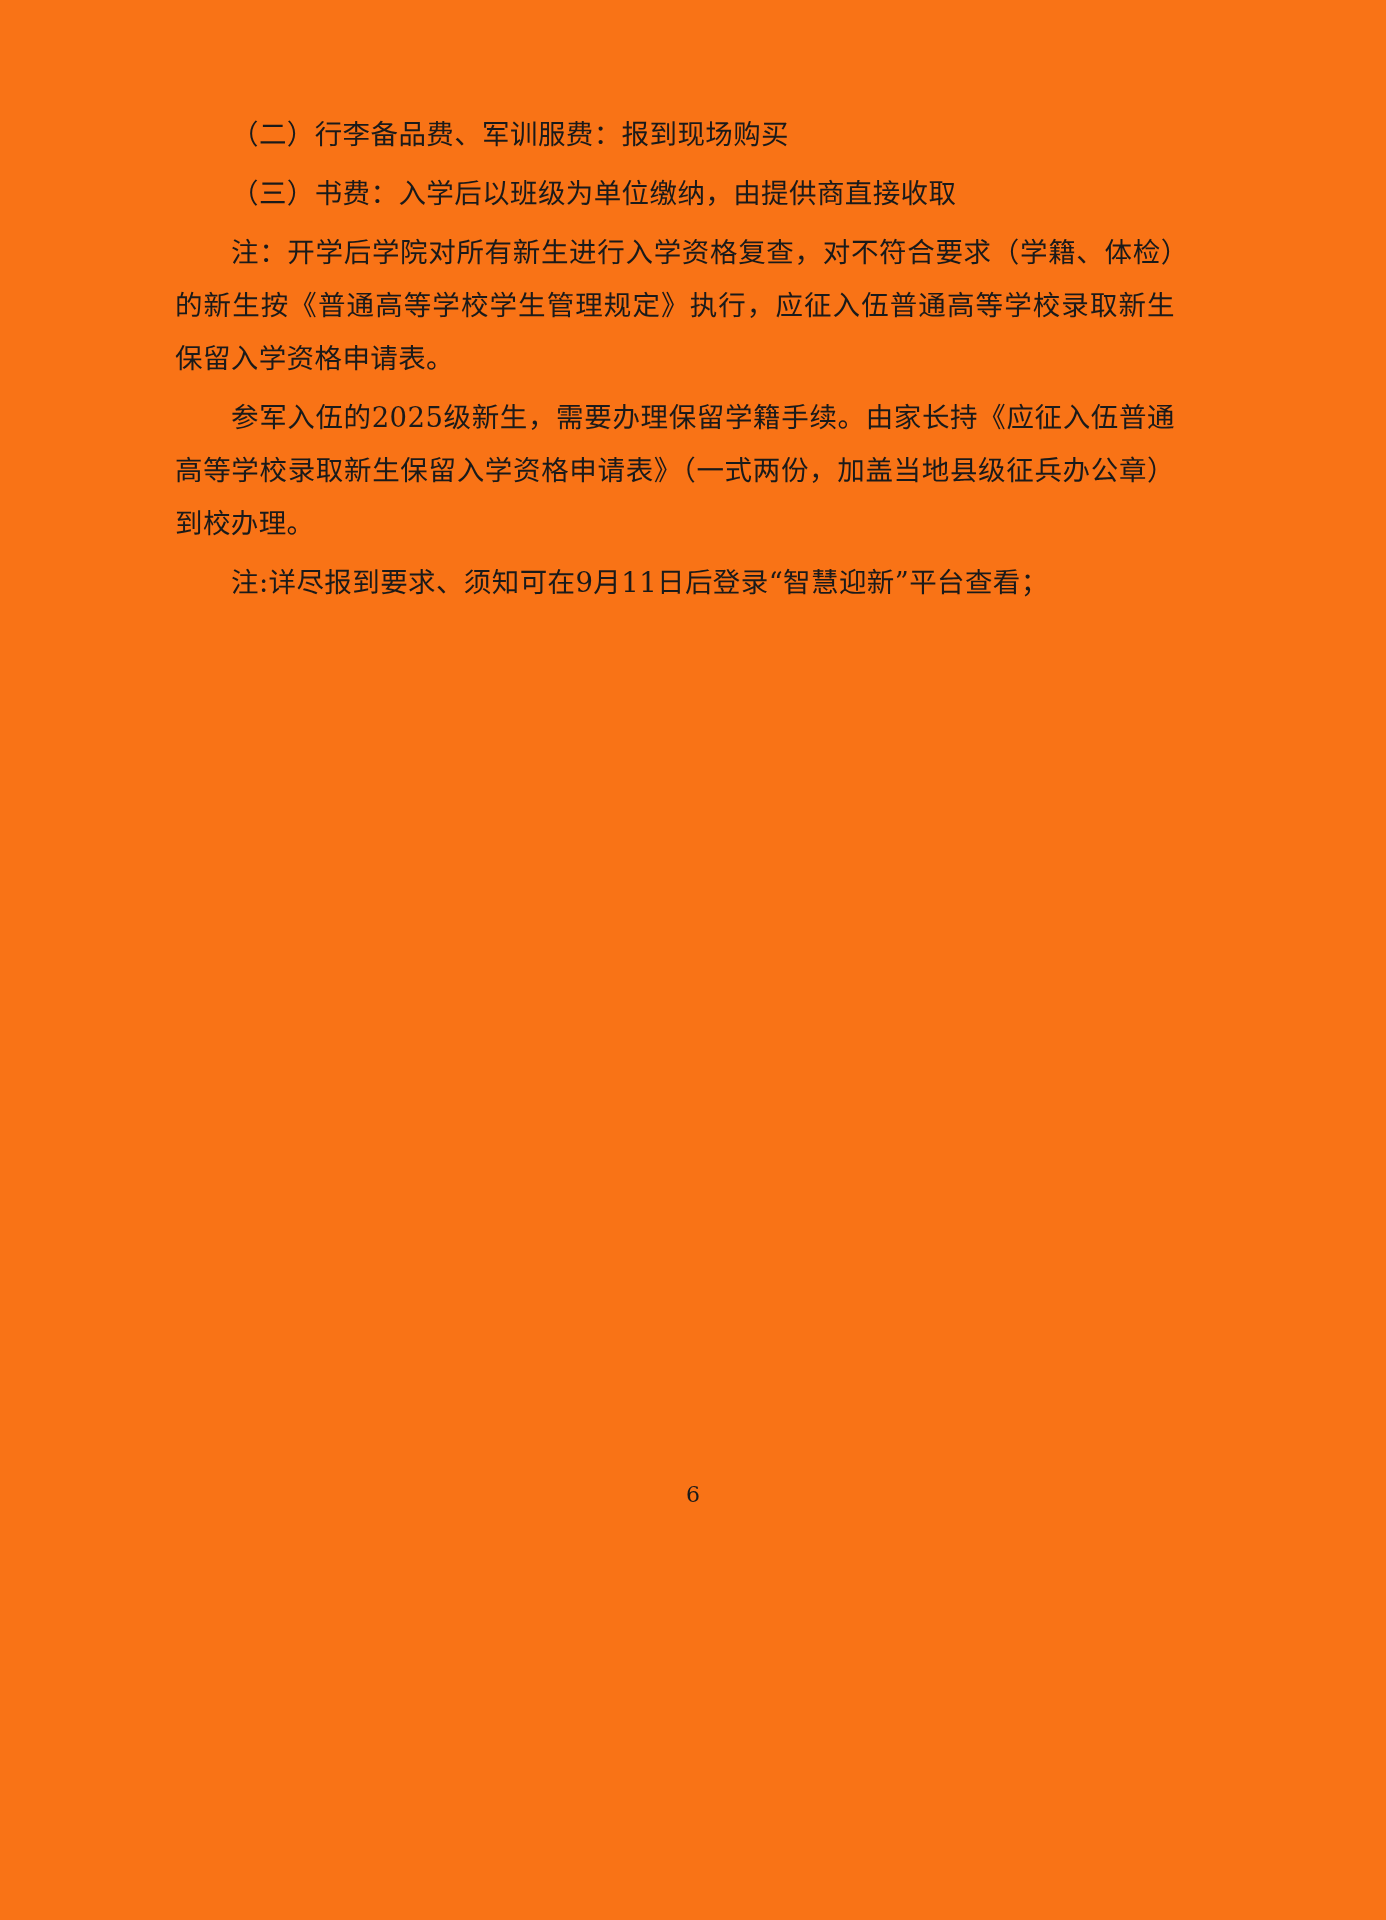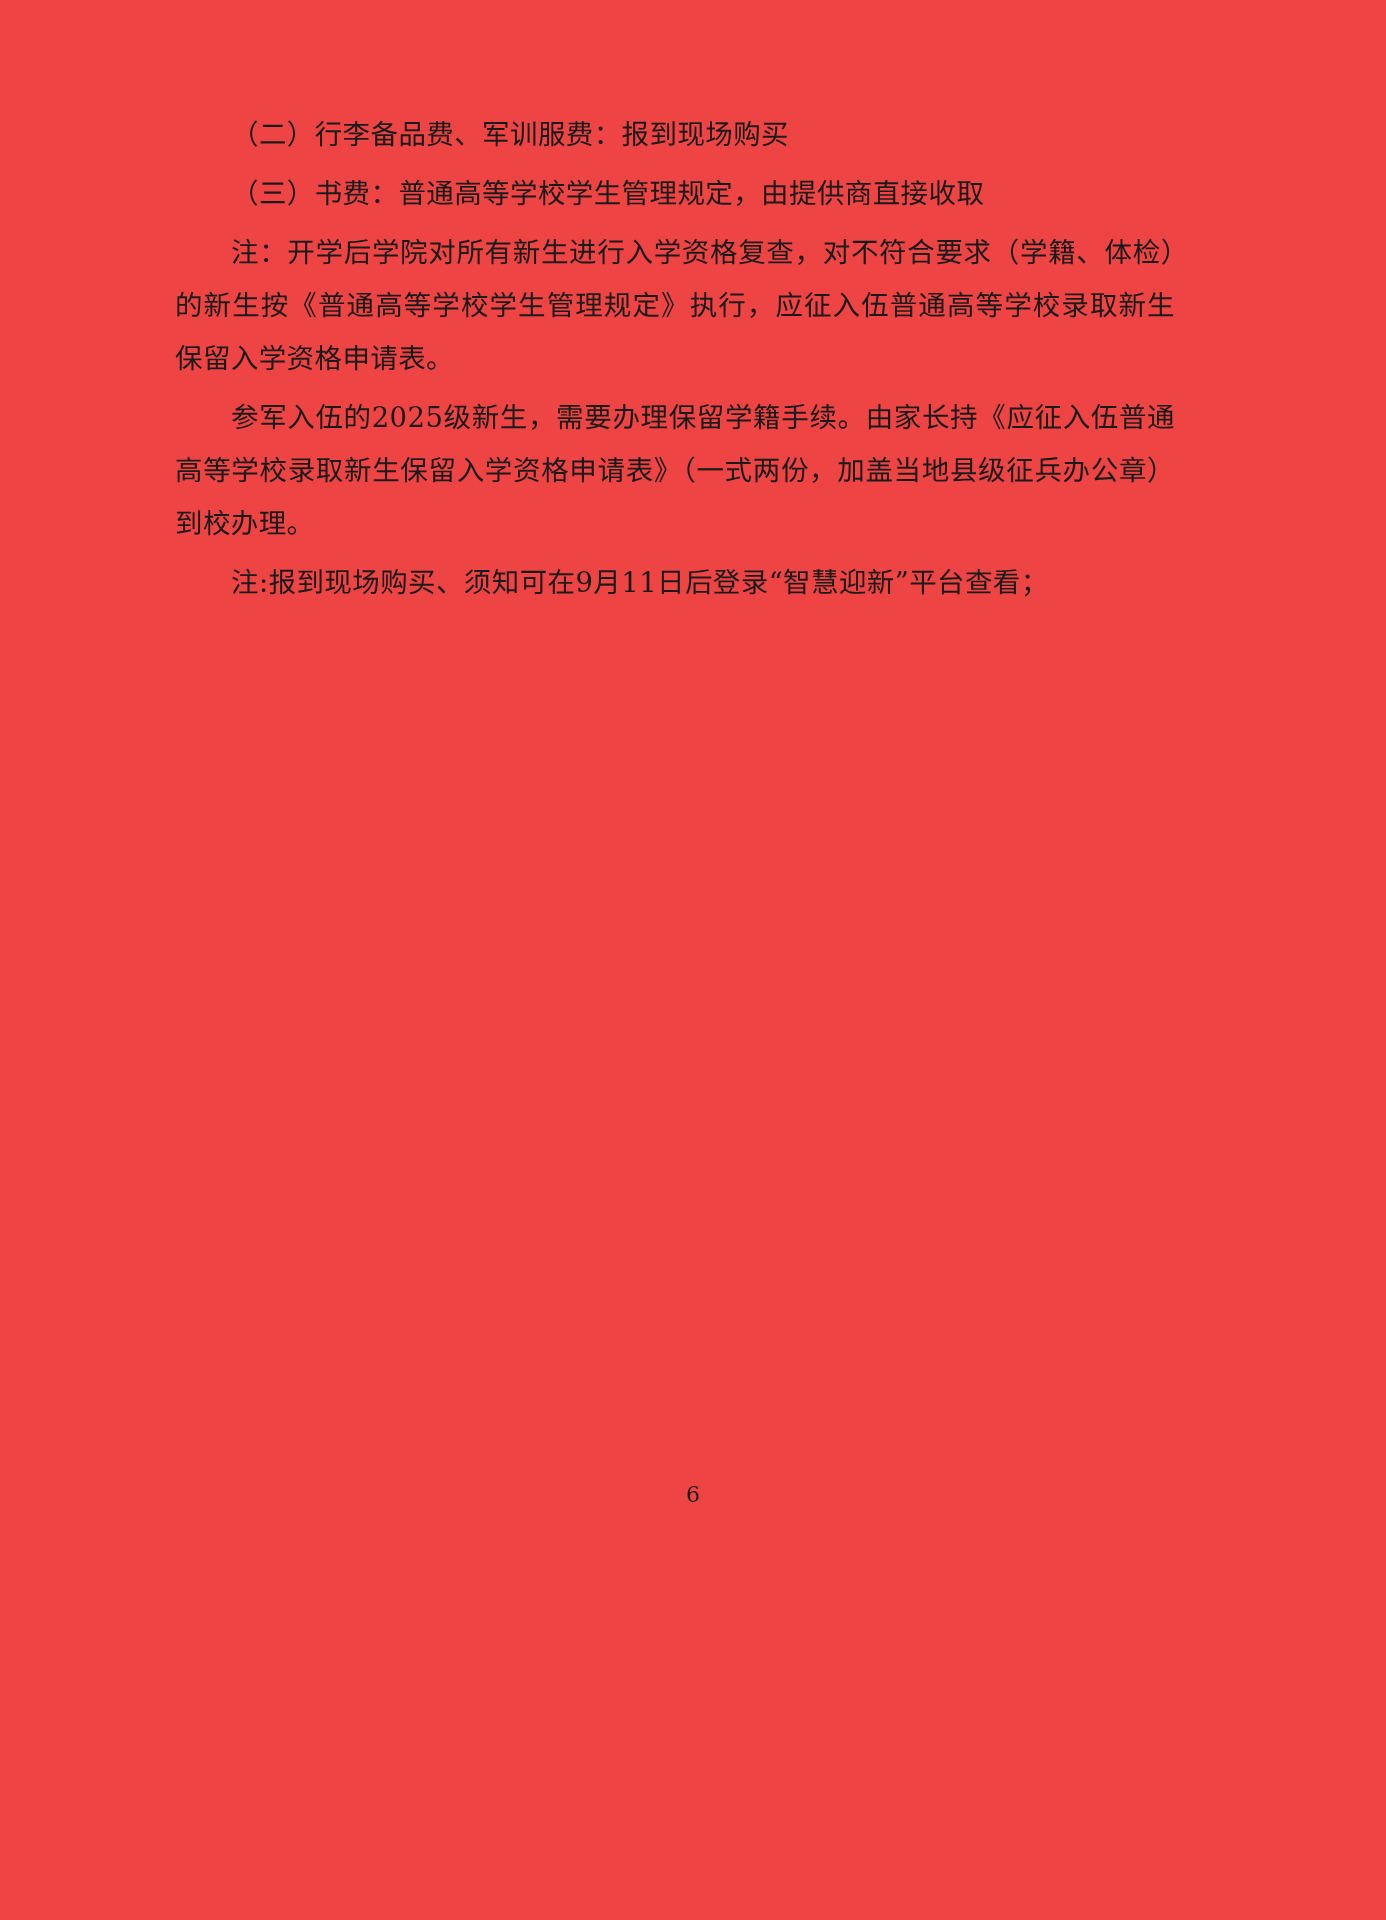--- a/index.html
+++ b/index.html
@@ -14,21 +14,21 @@
     font-family: "DejaVu Serif", "Liberation Serif", serif;
     color: #1a1a1a;
     overflow: hidden;
   }
   .page {
     position: absolute;
     top: 0;
     left: 0;
     width: 1386px;
     height: 1920px;
-    background: #ef4444;
+    background: #f97316;
   }
   .content {
     position: absolute;
     left: 175px;
     top: 108px;
     width: 1000px;
   }
   p.para {
     margin: 0 0 6px 0;
     font-size: 27.5px;
@@ -59,25 +59,25 @@
 </style>
 </head>
 <body>
 
 <div class="page">
 
   <div class="content">
 
     <p class="para indent-list">（二）行李备品费、军训服费：报到现场购买</p>
 
-    <p class="para indent-list">（三）书费：普通高等学校学生管理规定，由提供商直接收取</p>
+    <p class="para indent-list">（三）书费：入学后以班级为单位缴纳，由提供商直接收取</p>
 
     <p class="para indent2">注：开学后学院对所有新生进行入学资格复查，对不符合要求（学籍、体检）的新生按《普通高等学校学生管理规定》执行，应征入伍普通高等学校录取新生保留入学资格申请表。</p>
 
     <p class="para indent2">参军入伍的2025级新生，需要办理保留学籍手续。由家长持《应征入伍普通高等学校录取新生保留入学资格申请表》（一式两份，加盖当地县级征兵办公章）到校办理。</p>
 
-    <p class="para indent2">注:报到现场购买、须知可在9月11日后登录“智慧迎新”平台查看；</p>
+    <p class="para indent2">注:详尽报到要求、须知可在9月11日后登录“智慧迎新”平台查看；</p>
 
   </div>
 
   <div class="page-number">6</div>
 
 </div>
 
 </body></html>

